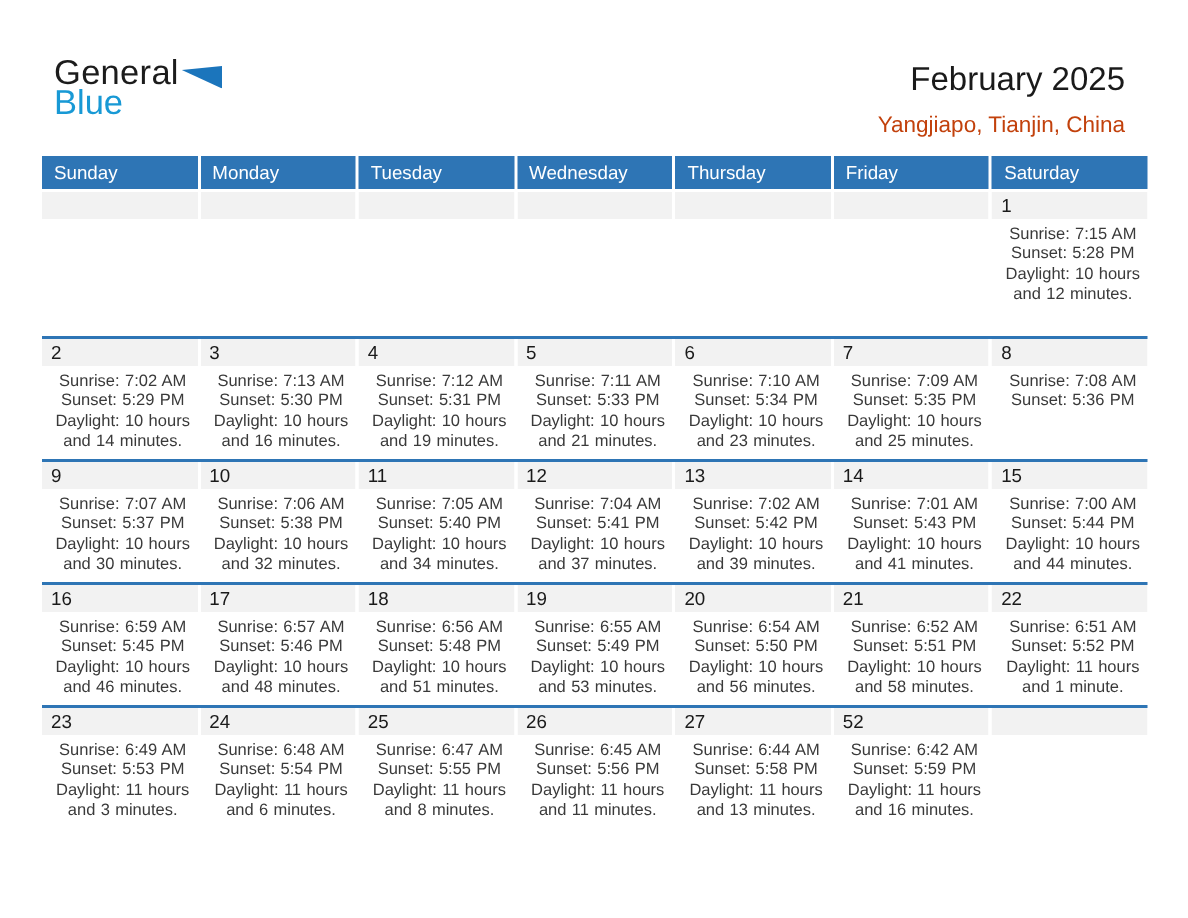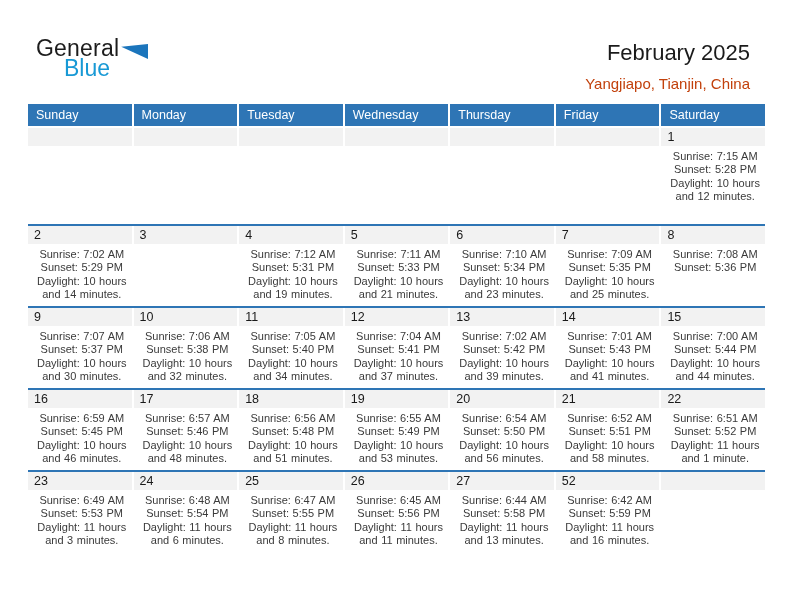--- a/index.html
+++ b/index.html
@@ -12,21 +12,21 @@
 
   
   .logo { position: absolute; left: 36px; top: 37px; width: 112px; }
   .logo-row1 { display: flex; align-items: flex-end; }
   .logo-general { font-size: 23px; color: #1c1c1c; line-height: 1; letter-spacing: 0.2px; }
   .logo-triangle {
     width: 30px; height: 15px; background: #1B75BC;
     clip-path: polygon(0 18%, 100% 0, 100% 100%);
     margin-left: 2px; margin-bottom: 1px;
   }
-  .logo-blue { font-size: 23px; color: #1899D5; line-height: 1; text-align: center; padding-right: 10px; margin-top: -3px; }
+  .logo-blue { font-size: 23px; color: #1899D5; line-height: 1; text-align: left; padding-right: 10px; margin-top: -3px; }
 
   
   .titles { position: absolute; right: 42px; top: 42px; text-align: right; }
   .month-title { font-size: 22px; color: #1a1a1a; line-height: 1; }
   .location { font-size: 15px; color: #c2410c; margin-top: 12px; line-height: 1; }
 
   
   .calendar { position: absolute; left: 28px; top: 104px; width: 737px; }
   .weekday-row { display: grid; grid-template-columns: repeat(7, 1fr); column-gap: 2px; }
   .weekday-cell {
@@ -117,20 +117,25 @@
           <div class="day-cell">
             <div class="day-band"><span>2</span></div>
             <div class="day-body">
               <div class="detail-line">Sunrise: 7:02 AM</div>
               <div class="detail-line">Sunset: 5:29 PM</div>
               <div class="detail-line">Daylight: 10 hours and 14 minutes.</div>
             </div>
           </div>
           <div class="day-cell">
             <div class="day-band"><span>3</span></div>
+            <div class="day-body">
+              <div class="detail-line">Sunrise: 7:13 AM</div>
+              <div class="detail-line">Sunset: 5:30 PM</div>
+              <div class="detail-line">Daylight: 10 hours and 16 minutes.</div>
+            </div>
           </div>
           <div class="day-cell">
             <div class="day-band"><span>4</span></div>
             <div class="day-body">
               <div class="detail-line">Sunrise: 7:12 AM</div>
               <div class="detail-line">Sunset: 5:31 PM</div>
               <div class="detail-line">Daylight: 10 hours and 19 minutes.</div>
             </div>
           </div>
           <div class="day-cell">

